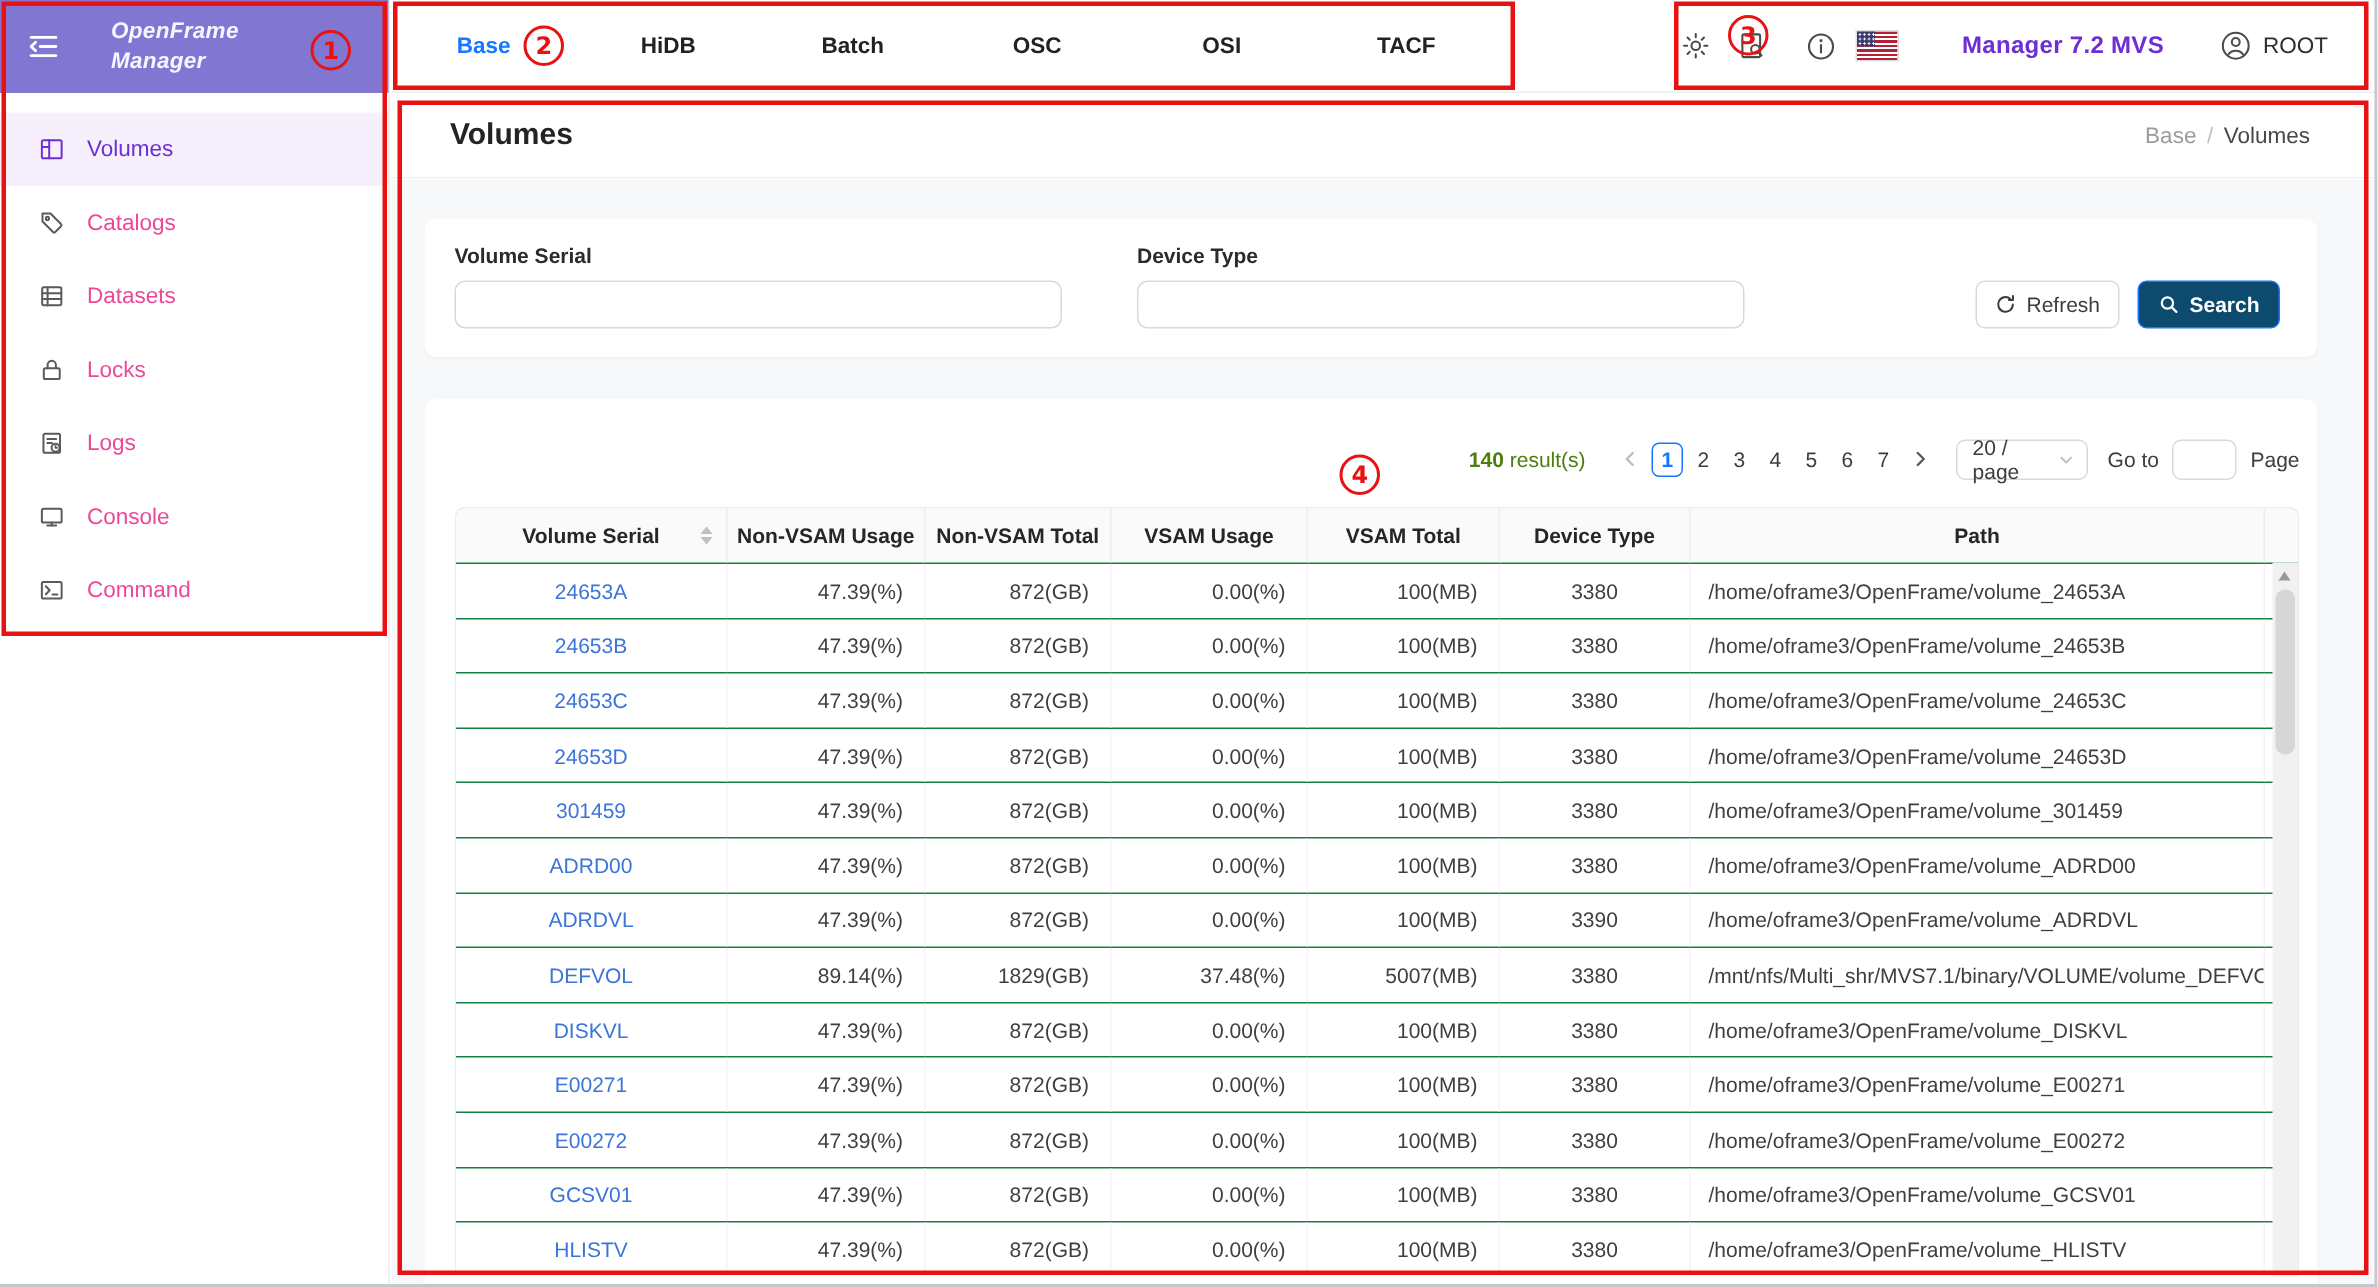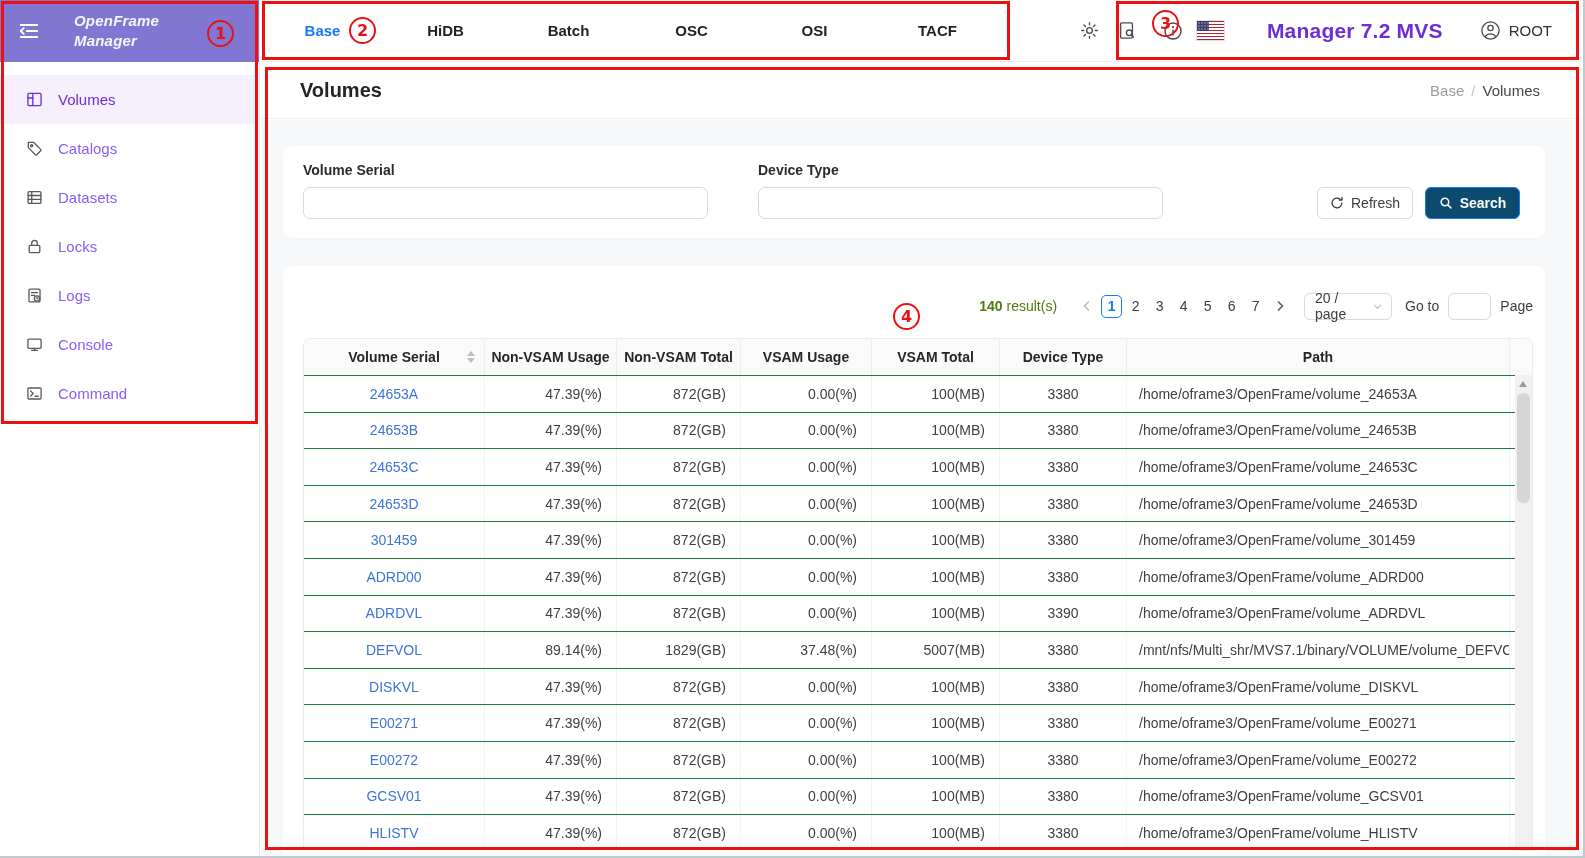--- a/index.html
+++ b/index.html
@@ -14,42 +14,42 @@
   
   .win-edge-r { position:absolute; right:0; top:0; width:2px; height:858px; background:#c2c8ce; z-index:40; }
   .win-edge-b { position:absolute; left:0; bottom:0; width:1585px; height:2px; background:#c2c8ce; z-index:40; }
 
   
   .sidebar { position:absolute; left:0; top:0; width:260px; height:858px; background:#fff; border-right:1px solid #ececec; z-index:2; }
   .logo-bar { height:62px; background:#8177d2; display:flex; align-items:center; padding-left:18px; }
   .collapse-btn { width:22px; height:22px; cursor:pointer; }
   .logo-text { margin-left:34px; color:#f7f5ff; font-weight:bold; font-style:italic; font-size:15px; line-height:20px; letter-spacing:.2px; }
   .side-nav { padding-top:13px; }
-  .side-item { height:49px; display:flex; align-items:center; padding-left:26px; cursor:pointer; color:#8b5cf6; font-size:15px; font-weight:500; }
+  .side-item { height:49px; display:flex; align-items:center; padding-left:26px; cursor:pointer; color:#ec4899; font-size:15px; font-weight:500; }
   .side-item .side-icon { width:17px; height:17px; margin-right:15px; color:#5a5a5a; }
   .side-item .side-icon svg { width:17px; height:17px; stroke:currentColor; fill:none; stroke-width:1.25; stroke-linecap:round; stroke-linejoin:round; }
   .side-item.is-active { background:#f6f0fc; color:#6d2ed3; }
   .side-item.is-active .side-icon { color:#6d2ed3; }
 
   
   .main { position:absolute; left:261px; top:0; width:1324px; height:698px; }
   .topbar { height:62px; background:#fff; border-bottom:1px solid #eeeeee; display:flex; align-items:center; }
   .tabs { display:flex; }
   .tab { width:123px; text-align:center; font-size:15px; font-weight:600; color:#222; cursor:pointer; }
   .tab.is-active { color:#1677ff; }
   .top-right { margin-left:auto; display:flex; align-items:center; padding-right:33px; }
   .tb-icon { color:#4b4b4b; cursor:pointer; }
   .tb-icon svg { stroke:currentColor; fill:none; stroke-width:1.3; stroke-linecap:round; stroke-linejoin:round; }
   .icon-audit { margin-left:18px; }
   .icon-info { margin-left:27px; }
   .flag { margin-left:14px; width:27px; height:19px; position:relative; cursor:pointer;
     background:repeating-linear-gradient(to bottom,#b22234 0 1.5px,#fff 1.5px 3px); outline:1px solid #e0e0e0; }
   .flag::after { content:""; position:absolute; left:0; top:0; width:12px; height:10px; background:#3c3b6e;
     background-image:radial-gradient(#fff 28%, transparent 34%); background-size:3px 3px; background-position:0.5px 0.5px; }
-  .product-title { margin-left:43px; font-size:21px; font-weight:bold; color:#6d2ed3; letter-spacing:.2px; }
+  .product-title { margin-left:43px; font-size:16px; font-weight:bold; color:#6d2ed3; letter-spacing:.2px; }
   .user-block { margin-left:37px; display:flex; align-items:center; gap:8px; cursor:pointer; }
   .user-name { font-size:15px; color:#2e2e2e; }
 
   .page-header { height:57px; background:#fff; display:flex; align-items:center; padding:0 45px 0 39px; border-bottom:1px solid #f0f0f0; }
   .page-title { font-size:20px; font-weight:bold; color:#242424; }
   .breadcrumb { margin-left:auto; font-size:15px; display:flex; gap:7px; align-items:center; }
   .bc-parent { color:#9b9b9b; cursor:pointer; }
   .bc-sep { color:#c2c2c2; }
   .bc-current { color:#474747; font-weight:500; }
 

